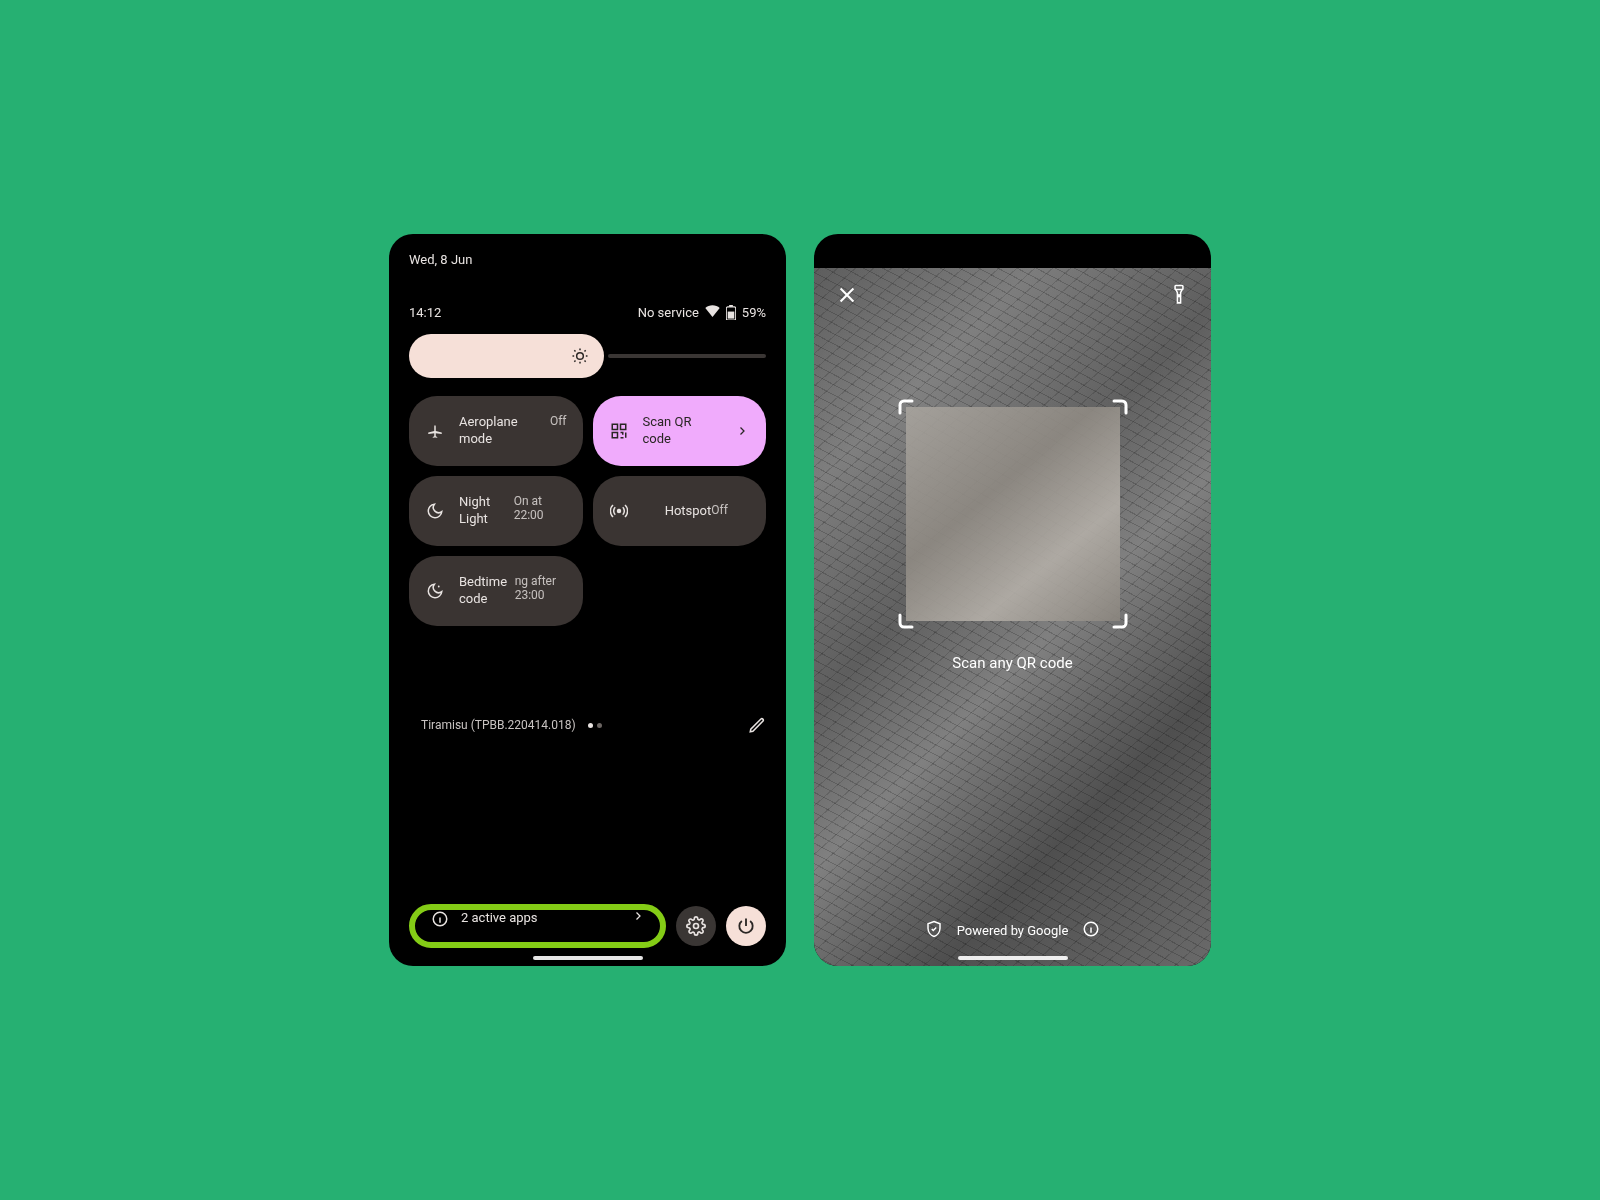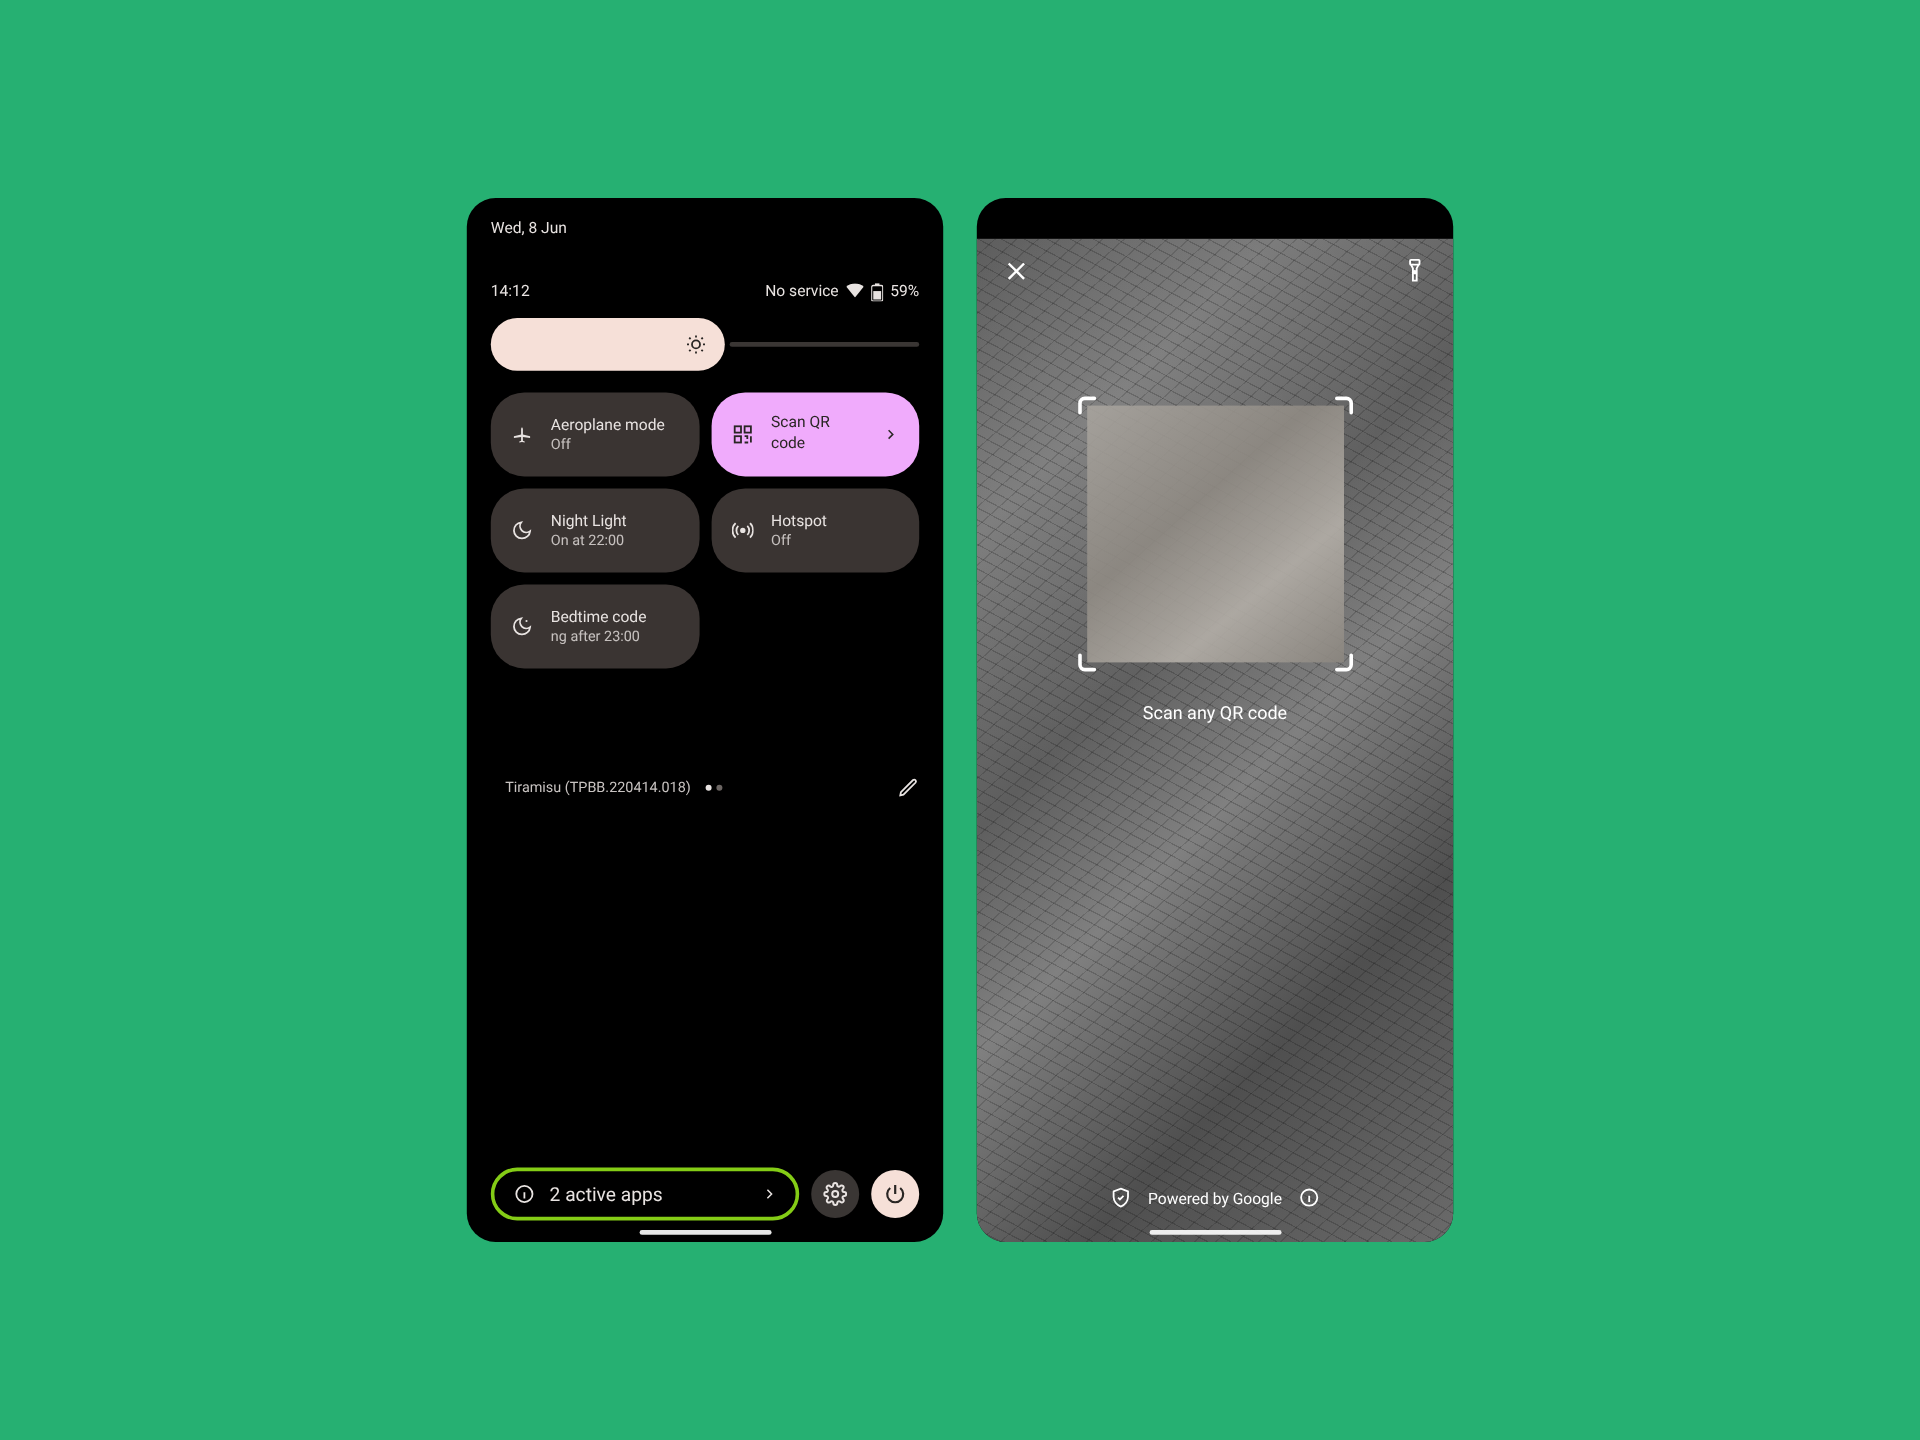--- a/index.html
+++ b/index.html
@@ -9,21 +9,21 @@
     width: 1600px;
     height: 1200px;
     overflow: hidden;
     display: flex;
     justify-content: center;
     align-items: center;
     gap: 28px;
   }
   .phone {
     width: 397px;
-    height: 870px;
+    height: 732px;
     background: #000;
     border-radius: 24px;
     position: relative;
     overflow: hidden;
     color: #e8e3e1;
   }
   
   .left .date-row {
     padding: 18px 20px 0 20px;
     font-size: 13px;
@@ -77,21 +77,21 @@
     align-items: center;
     padding: 0 16px;
     gap: 14px;
   }
   .tile.active {
     background: #f0abfc;
     color: #2a2624;
     align-items: center;
   }
   .tile .icon-slot { width: 20px; display:flex; align-items:center; justify-content:center; flex-shrink:0;}
-  .tile .txt { flex:1; display:flex; flex-direction:column; justify-content:center; }
+  .tile .txt { flex:1; display:flex; flex-direction:row; justify-content:center; }
   .tile .title { font-size: 13px; line-height:1.3; }
   .tile .sub { font-size: 12px; opacity: 0.8; }
   .tile .chev { width:14px; flex-shrink:0; }
   .version-row {
     padding: 30px 20px 0 20px;
     display: flex;
     align-items: center;
     justify-content: space-between;
     font-size: 12px;
     color: #c8c3c1;
@@ -106,27 +106,26 @@
     bottom: 18px;
     left: 20px;
     right: 20px;
     display: flex;
     align-items: center;
     gap: 10px;
   }
   .active-apps-pill {
     flex: 1;
     height: 44px;
-    border: 3px solid #84cc16;
+    border: 6px solid #84cc16;
     border-radius: 22px;
     display: flex;
-    align-items: center;
     padding: 0 16px;
     gap: 12px;
-    font-size: 16px;
+    font-size: 13px;
   }
   .circ-btn {
     width: 40px; height: 40px; border-radius: 50%;
     display:flex; align-items:center; justify-content:center;
   }
   .circ-btn.dark { background:#3a3634; }
   .circ-btn.light { background:#f6e0d8; }
   .nav-handle {
     position:absolute; bottom:6px; left:50%; transform:translateX(-50%);
     width:110px; height:4px; background:#fff; border-radius:2px; opacity:0.9;

